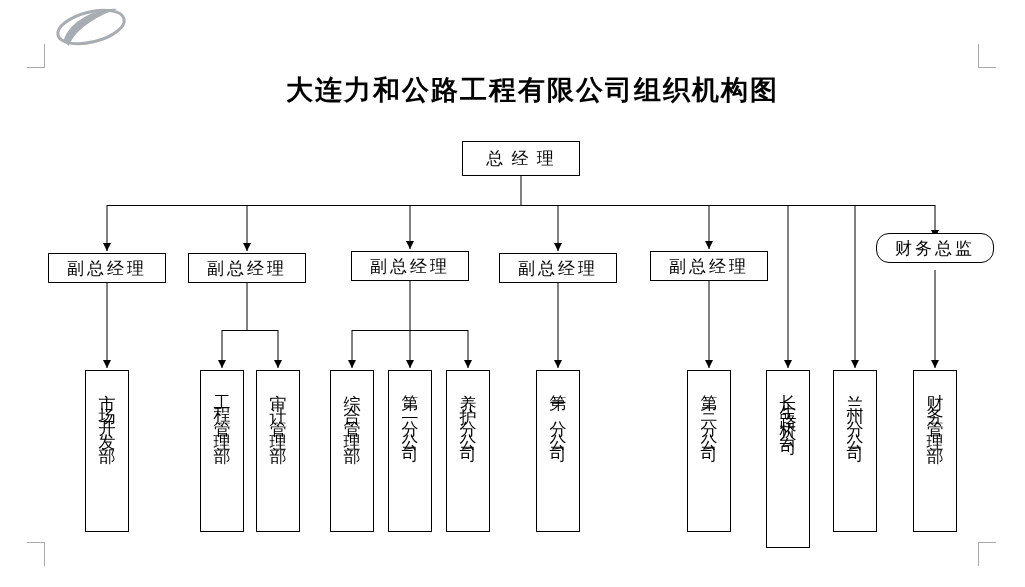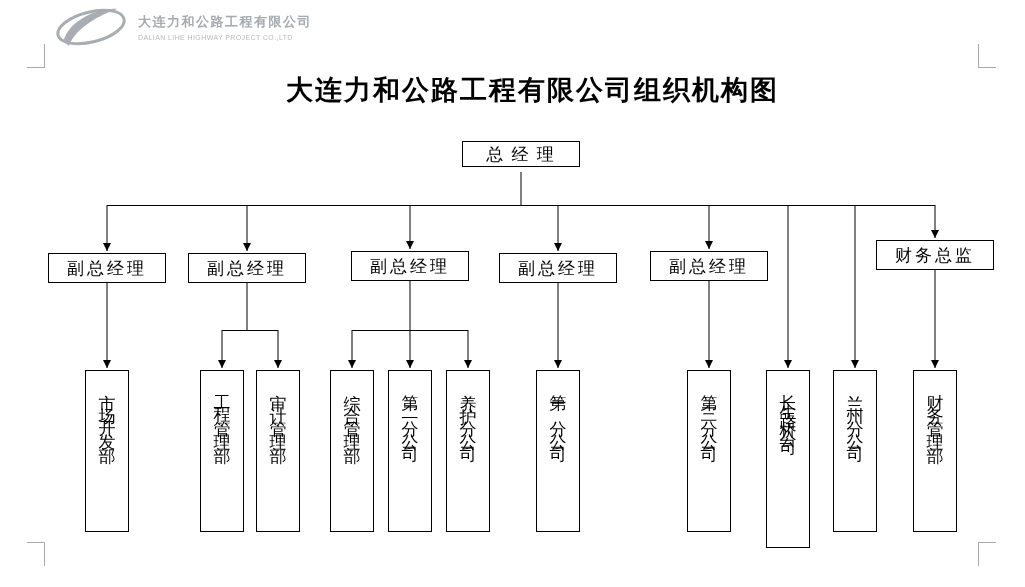--- a/index.html
+++ b/index.html
@@ -27,43 +27,39 @@
            font-size: 27px; font-weight: bold; letter-spacing: 2px;
            font-family: "Liberation Sans", sans-serif; margin-left: 40px; }
 
   
   .connectors { position: absolute; left: 0; top: 0; z-index: 1; }
 
   
   .hbox { position: absolute; z-index: 2; width: 118px; height: 30px; border: 1px solid #000;
           background: #fff; display: flex; align-items: center; justify-content: center;
           font-size: 17px; letter-spacing: 3px; }
-  .hbox.root { height: 26px; letter-spacing: 2px; }
+  .hbox.root { height: 35px; letter-spacing: 2px; }
 
   .vbox { position: absolute; z-index: 2; top: 370px; width: 44px; height: 162px;
           border: 1px solid #000; background: #fff; display: flex; justify-content: center;
           font-size: 17px; }
   .vbox span { writing-mode: vertical-rl; letter-spacing: 13px; padding-top: 10px; }
   .vbox.tall { height: 178px; }
   .vbox.tall span { letter-spacing: 9px; padding-top: 10px; }
 </style>
 </head>
 <body>
 
 <div class="logo-wrap">
   <svg class="logo-swoosh" viewBox="0 0 82 46">
     <g transform="rotate(-14 41 23)">
       <ellipse cx="41" cy="23" rx="34" ry="15" fill="none" stroke="#a7adb3" stroke-width="3"></ellipse>
       <path d="M11 30 C 22 10, 56 6, 71 12 C 54 13, 26 20, 15 36 Z" fill="#a7adb3"></path>
     </g>
   </svg>
-  <div class="logo-text">
-    <div class="logo-cn">大连力和公路工程有限公司</div>
-    <div class="logo-en">DALIAN LIHE HIGHWAY PROJECT CO.,LTD</div>
-  </div>
 </div>
 
 <div class="mark tl"></div>
 <div class="mark tr"></div>
 <div class="mark bl"></div>
 <div class="mark br"></div>
 
 <div class="title">大连力和公路工程有限公司组织机构图</div>
 
 <svg class="connectors" width="1025" height="587">
@@ -118,21 +114,21 @@
 </div>
 <div class="hbox" style="left:351px; top:251px;">
   <span>副总经理</span>
 </div>
 <div class="hbox" style="left:499px; top:253px;">
   <span>副总经理</span>
 </div>
 <div class="hbox" style="left:650px; top:251px;">
   <span>副总经理</span>
 </div>
-<div class="hbox" style="left:876px; top:240px;">
+<div class="hbox" style="left:876px; top:233px;border-radius:13px;">
   <span>财务总监</span>
 </div>
 
 <div class="vbox" style="left:85px;">
   <span>市场开发部</span>
 </div>
 <div class="vbox" style="left:200px;">
   <span>工程管理部</span>
 </div>
 <div class="vbox" style="left:256px;">

